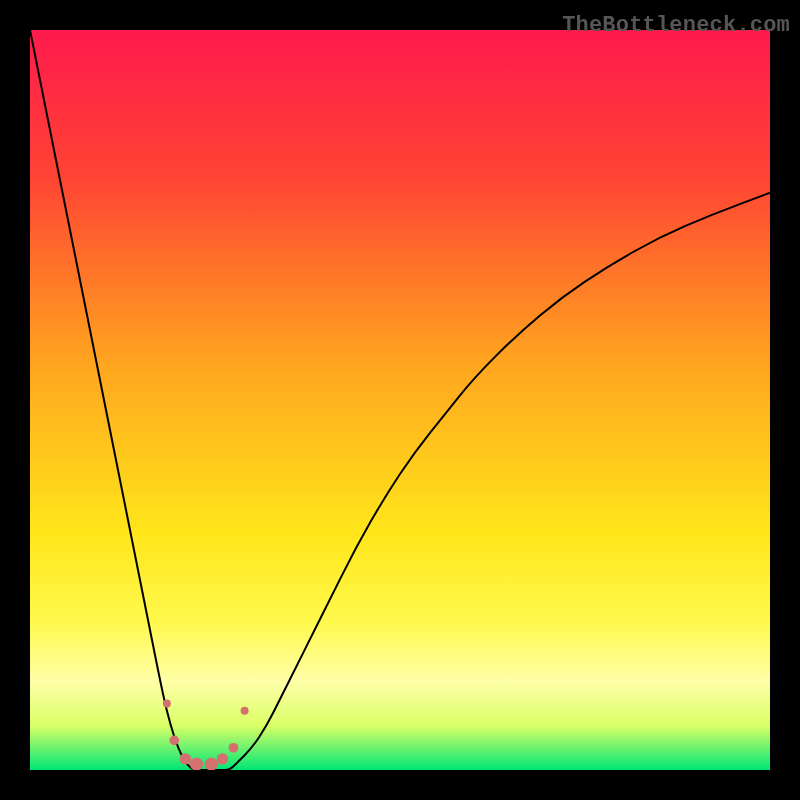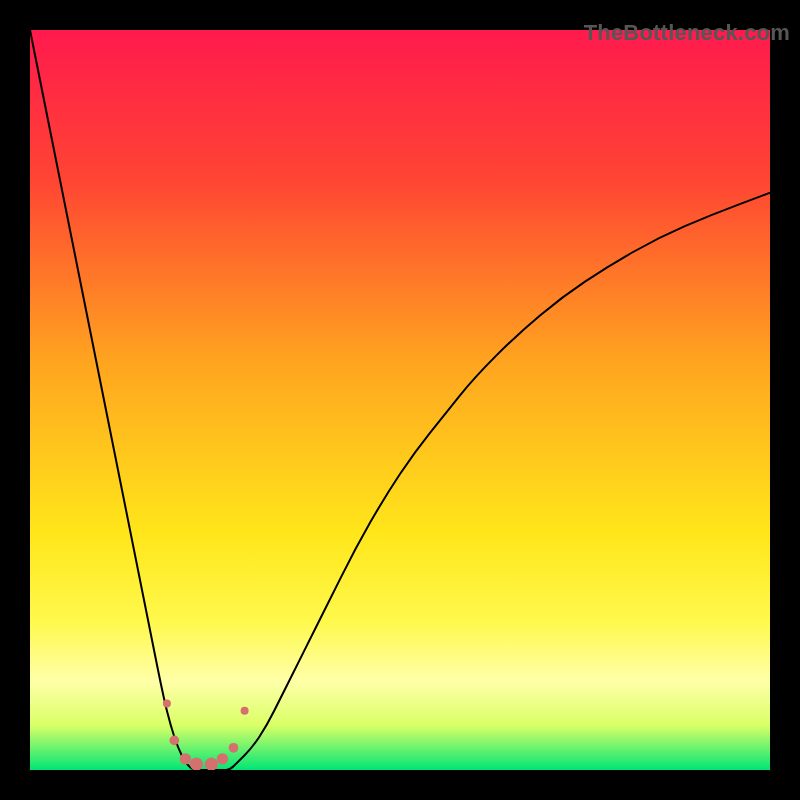--- a/index.html
+++ b/index.html
@@ -11,23 +11,23 @@
     background: #000;
   }
   .frame {
     position: relative;
     width: 800px;
     height: 800px;
     background: #000;
   }
   .watermark {
     position: absolute;
-    top: 20px;
+    top: 13px;
     right: 10px;
-    font-family: Liberation Sans, sans-serif;
+    font-family: Liberation Mono, monospace;
     font-size: 22px;
     font-weight: bold;
     color: #565656;
     letter-spacing: 0.2px;
     z-index: 10;
   }
   svg.plot {
     position: absolute;
     left: 30px;
     top: 30px;

